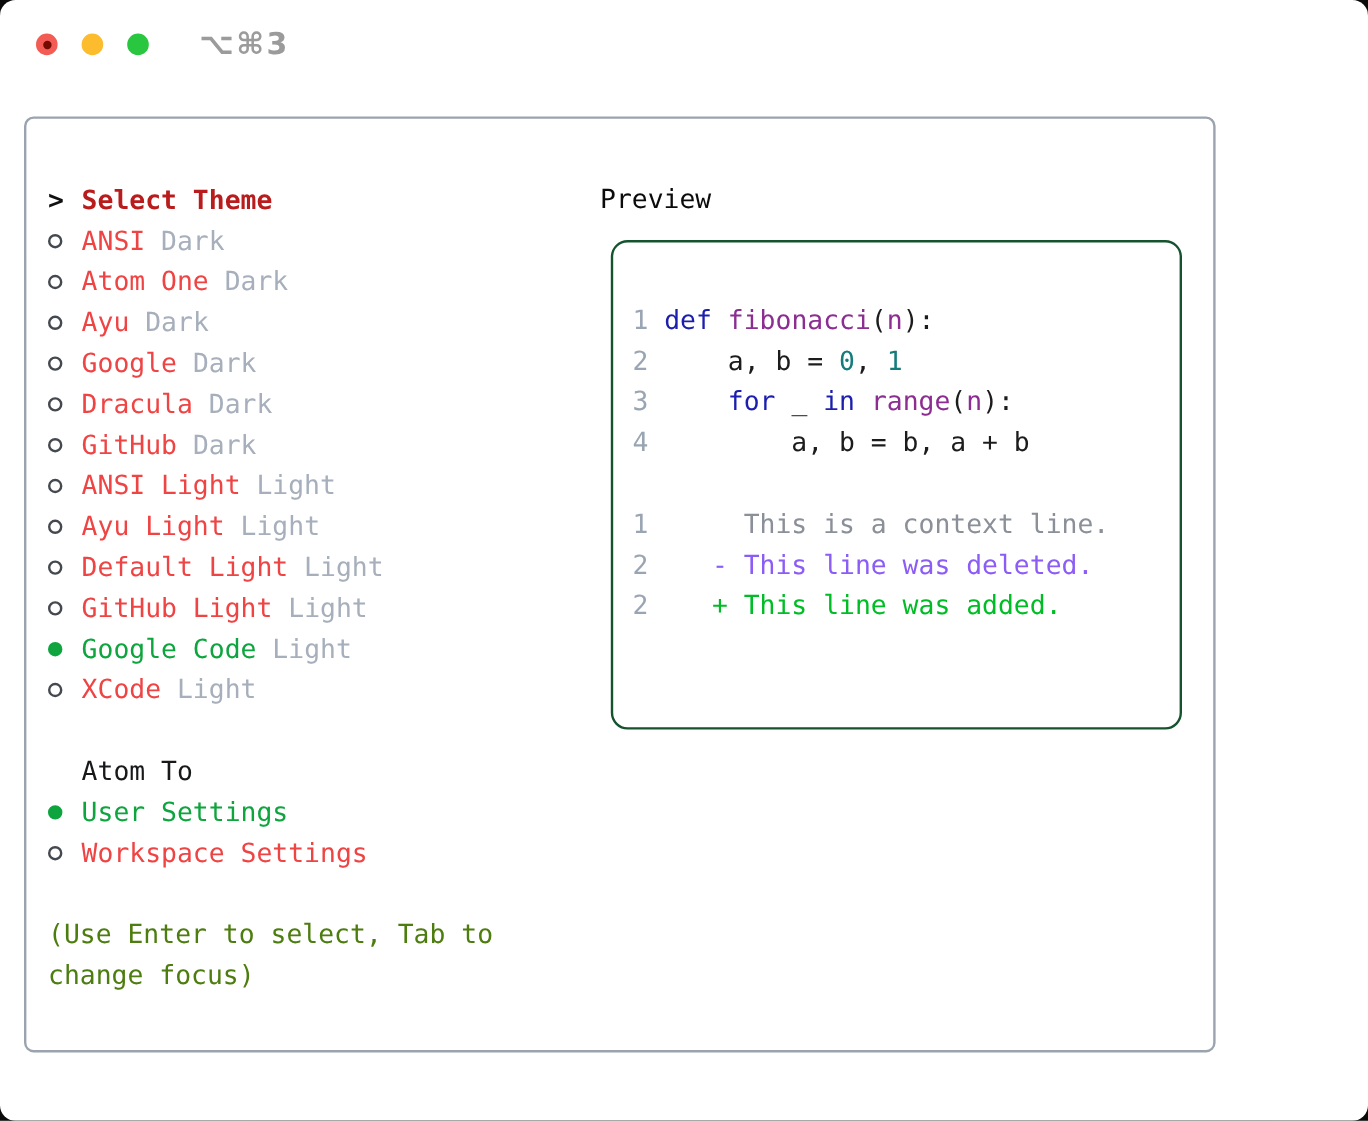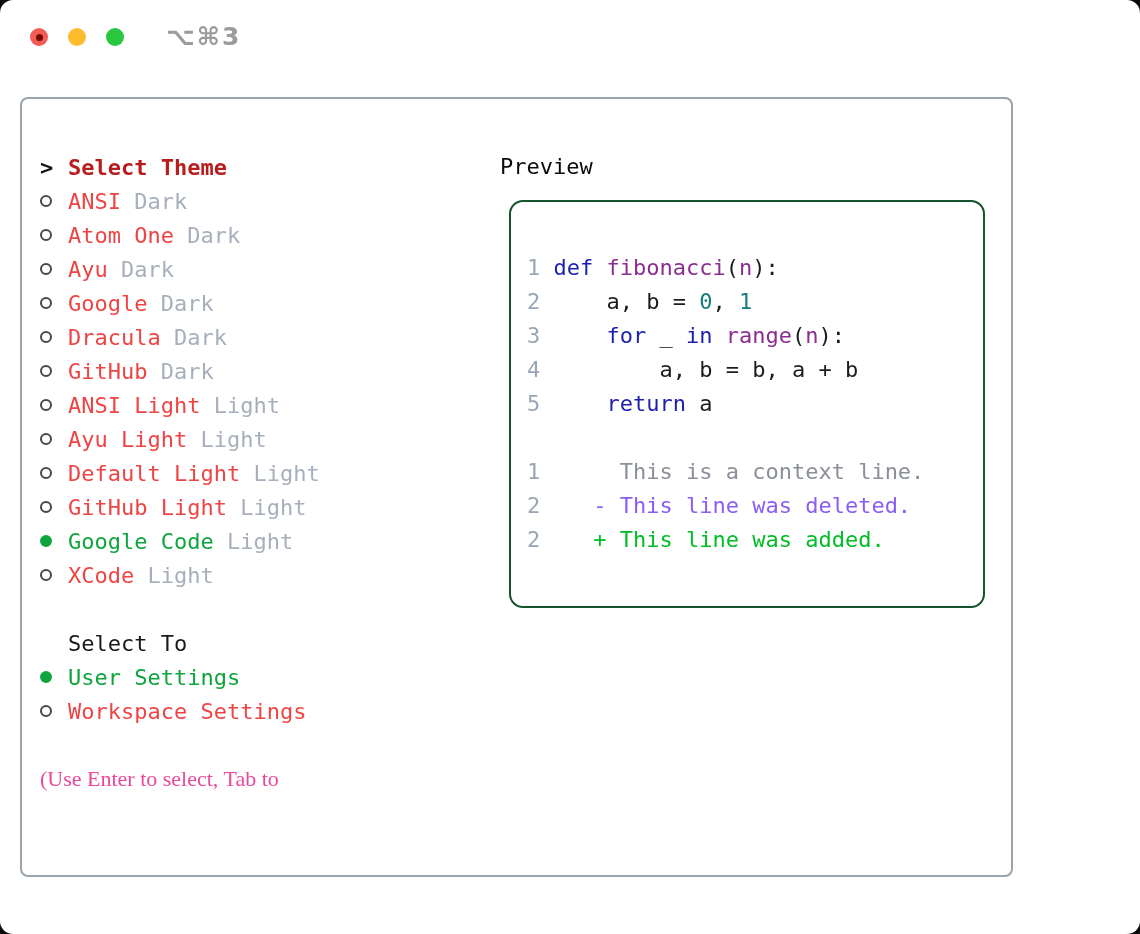--- a/index.html
+++ b/index.html
@@ -24,21 +24,21 @@
   .row{height:34px;display:flex;align-items:center;white-space:pre;}
   .marker{width:28px;display:flex;align-items:center;}
   .cursor{font-weight:bold;color:#111;}
   .circle{width:12px;height:12px;border:2px solid #44494f;border-radius:50%;box-sizing:border-box;}
   .circle.sel{background:#0ea43e;border-color:#0ea43e;}
   .hdr{font-weight:bold;color:#b91c1c;}
   .tname{color:#ef4444;}
   .tname.sel{color:#0ea43e;}
   .tvariant{color:#a6afbb;}
   .section-label{color:#17181a;}
-  .hint{color:#ec4899;font-family:Liberation Serif, serif;}
+  .hint{color:#4d7c0f;}
   .spacer{height:34px;}
   
   .preview-label{position:absolute;left:478px;top:51px;height:34px;line-height:34px;
                  font-weight:normal;color:#0b0b0b;}
   .pbox{position:absolute;left:487px;top:101px;width:476px;height:408px;
         border:2px solid #14532d;border-radius:14px;box-sizing:border-box;
         padding:49px 0 0 16px;background:#fff;overflow:hidden;}
   .cline{height:34px;line-height:34px;white-space:pre;font-size:22px;}
   .g{color:#9aa5b4;}
   .kw{color:#1c1fae;}
@@ -80,39 +80,39 @@
           <div class="row"><span class="marker"><span class="circle"></span></span><span class="tname">ANSI Light</span><span class="tvariant"> Light</span></div>
           <div class="row"><span class="marker"><span class="circle"></span></span><span class="tname">Ayu Light</span><span class="tvariant"> Light</span></div>
           <div class="row"><span class="marker"><span class="circle"></span></span><span class="tname">Default Light</span><span class="tvariant"> Light</span></div>
           <div class="row"><span class="marker"><span class="circle"></span></span><span class="tname">GitHub Light</span><span class="tvariant"> Light</span></div>
           <div class="row"><span class="marker"><span class="circle sel"></span></span><span class="tname sel">Google Code</span><span class="tvariant"> Light</span></div>
           <div class="row"><span class="marker"><span class="circle"></span></span><span class="tname">XCode</span><span class="tvariant"> Light</span></div>
         </div>
       <div class="spacer"></div>
       <div class="row">
         <span class="marker"></span>
-        <span class="section-label">Select To</span>
+        <span class="section-label">Atom To</span>
       </div>
       <div id="apply-list">
           <div class="row"><span class="marker"><span class="circle sel"></span></span><span class="tname sel">User Settings</span></div>
           <div class="row"><span class="marker"><span class="circle"></span></span><span class="tname">Workspace Settings</span></div>
         </div>
       <div class="spacer"></div>
       <div class="row hint">(Use Enter to select, Tab to</div>
+      <div class="row hint">change focus)</div>
     </div>
 
     <div class="preview-label">Preview</div>
 
     <div class="pbox">
       <div id="code-lines">
           <div class="cline"><span class="g">1 </span><span class="kw">def</span><span class="plain"> </span><span class="fn">fibonacci</span><span class="plain">(</span><span class="fn">n</span><span class="plain">):</span></div>
           <div class="cline"><span class="g">2 </span><span class="plain">    a, b = </span><span class="num">0</span><span class="plain">, </span><span class="num">1</span></div>
           <div class="cline"><span class="g">3 </span><span class="plain">    </span><span class="kw">for</span><span class="plain"> _ </span><span class="kw">in</span><span class="plain"> </span><span class="fn">range</span><span class="plain">(</span><span class="fn">n</span><span class="plain">):</span></div>
           <div class="cline"><span class="g">4 </span><span class="plain">        a, b = b, a + b</span></div>
-          <div class="cline"><span class="g">5 </span><span class="plain">    </span><span class="kw">return</span><span class="plain"> a</span></div>
           <div class="cline"><span class="g"></span></div>
           <div class="cline"><span class="g">1 </span><span class="ctx">     This is a context line.</span></div>
           <div class="cline"><span class="g">2 </span><span class="del">   - This line was deleted.</span></div>
           <div class="cline"><span class="g">2 </span><span class="add">   + This line was added.</span></div>
         </div>
     </div>
 
   </div>
 </div>
 

